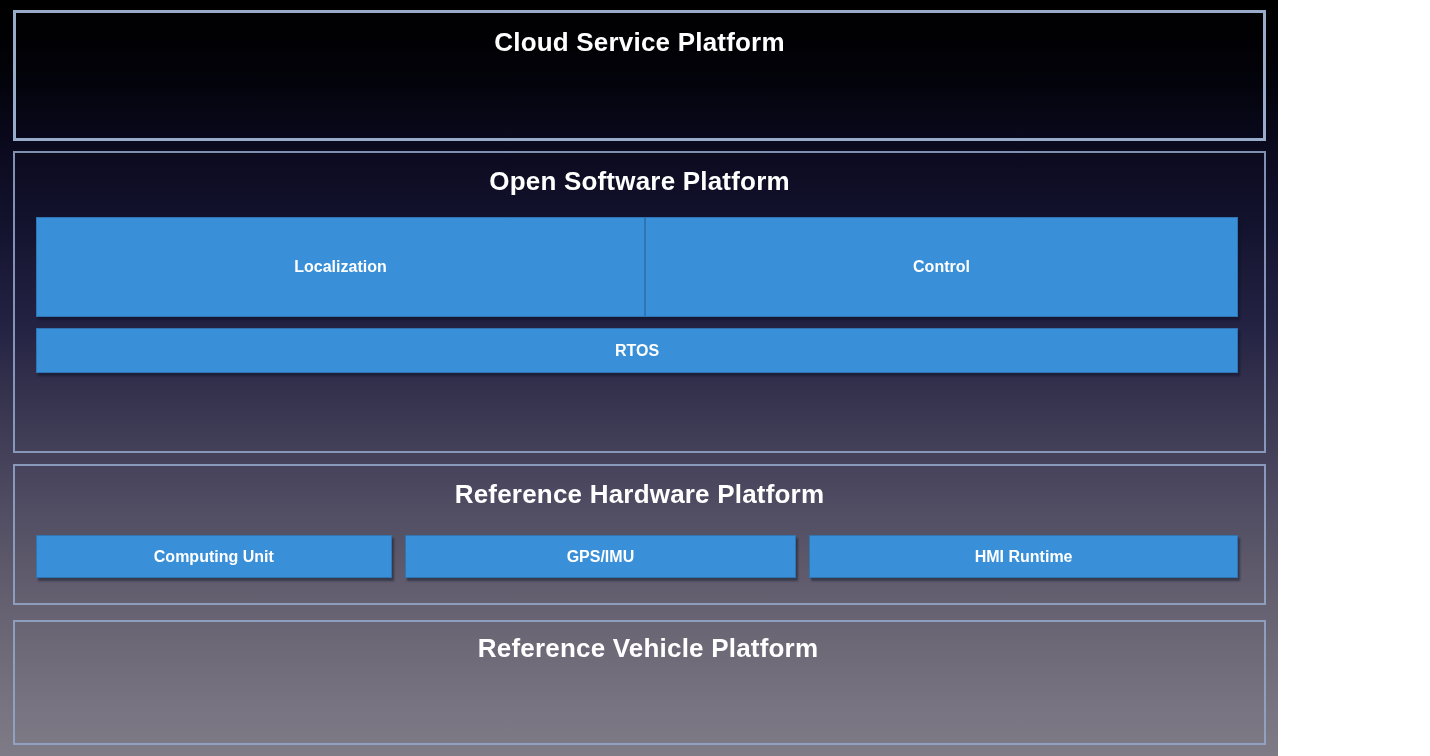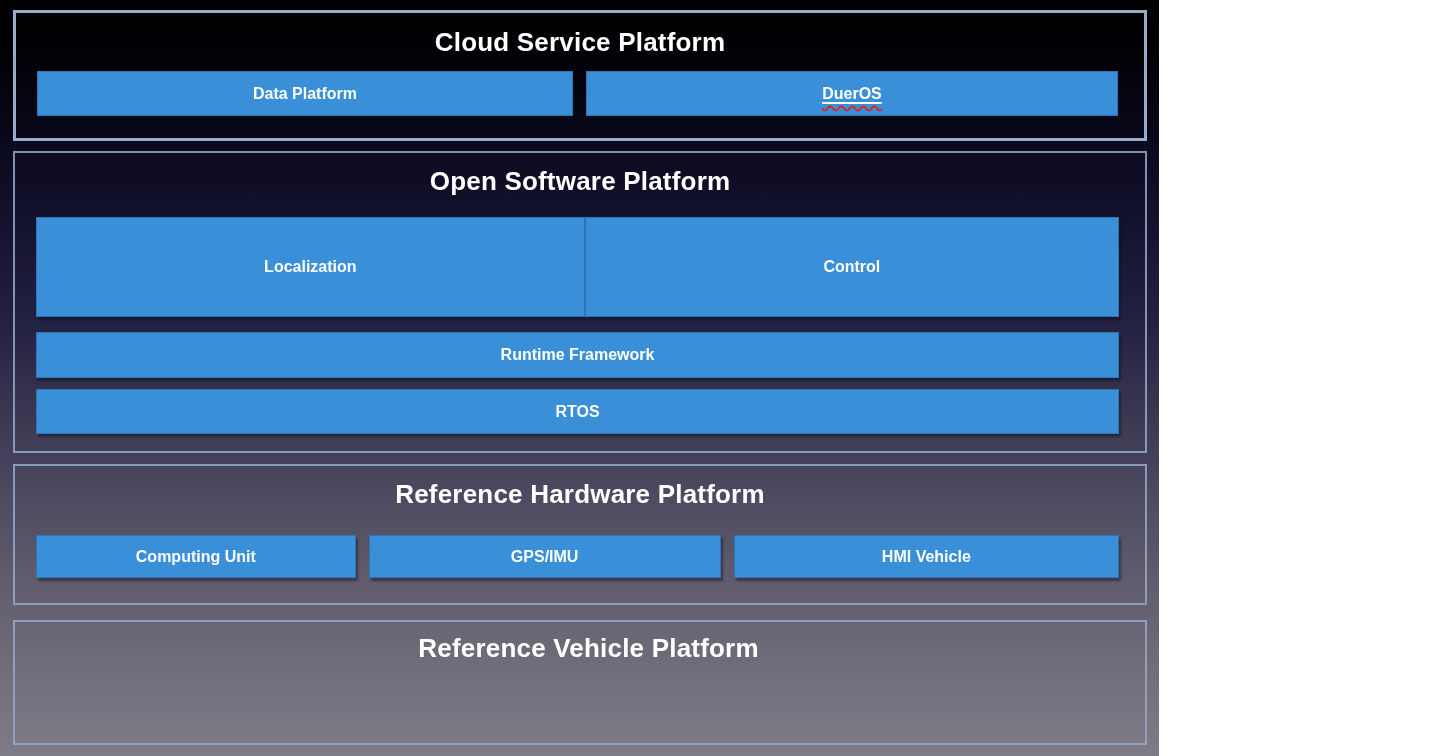--- a/index.html
+++ b/index.html
@@ -2,21 +2,21 @@
 <html><head>
 <meta charset="utf-8">
 <style>
   html, body {
     margin: 0;
     padding: 0;
     font-family: "Liberation Sans", sans-serif;
   }
   .viewport {
     position: relative;
-    width: 1159px;
+    width: 1278px;
     height: 756px;
     overflow: hidden;
     background: linear-gradient(180deg,
       #000000 0%,
       #020208 9%,
       #0b0a1f 20%,
       #151430 31%,
       #242243 43%,
       #37344f 53%,
       #4b475f 64%,
@@ -113,48 +113,39 @@
     color: #ffffff;
   }
 </style>
 </head>
 <body>
 
 <div class="viewport">
 
   <section class="panel panel-cloud">
     <h2 class="panel-title">Cloud Service Platform</h2>
-    <div class="row row-cloud">
-      <div class="box h45 fx-data">Data Platform</div>
-      <div class="box h45 fx-dueros">
-        <span class="spellcheck-wavy"><span class="link-underline">DuerOS</span></span>
-      </div>
-    </div>
   </section>
 
   <section class="panel panel-osp">
     <h2 class="panel-title">Open Software Platform</h2>
     <div class="row row-modules">
       <div class="box h100 fx-loc">Localization</div>
       <div class="box h100 fx-ctrl">Control</div>
-    </div>
-    <div class="row row-runtime">
-      <div class="box h46 fx-full">Runtime Framework</div>
     </div>
     <div class="row row-rtos">
       <div class="box h45 fx-full">RTOS</div>
     </div>
   </section>
 
   <section class="panel panel-hw">
     <h2 class="panel-title">Reference Hardware Platform</h2>
     <div class="row row-hw">
       <div class="box h43 fx-cu">Computing Unit</div>
       <div class="box h43 fx-gps">GPS/IMU</div>
-      <div class="box h43 fx-hmidev">HMI Vehicle</div>
+      <div class="box h43 fx-hmidev">HMI Runtime</div>
     </div>
   </section>
 
   <section class="panel panel-vehicle">
     <h2 class="panel-title">Reference Vehicle Platform</h2>
   </section>
 
 </div>
 
 </body></html>

